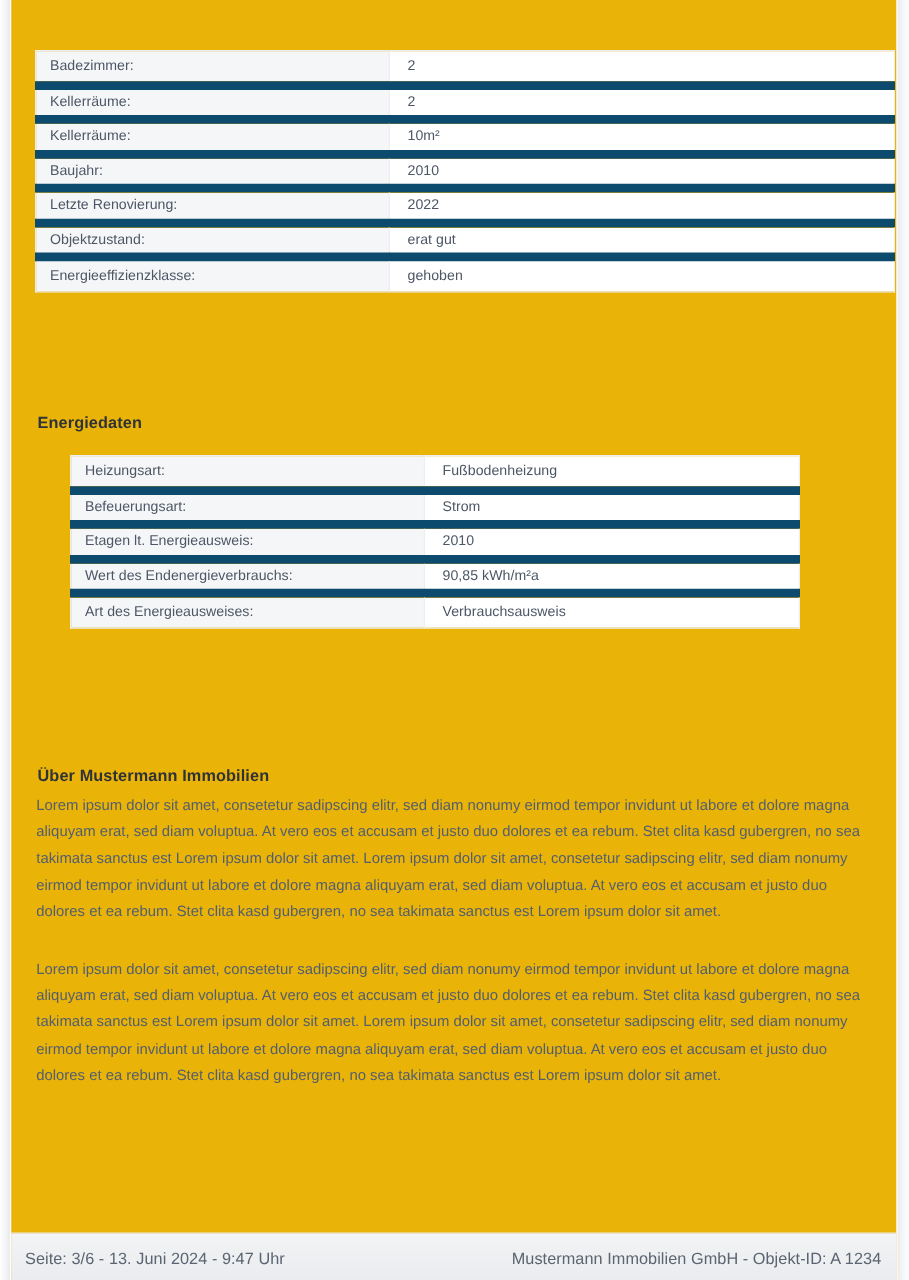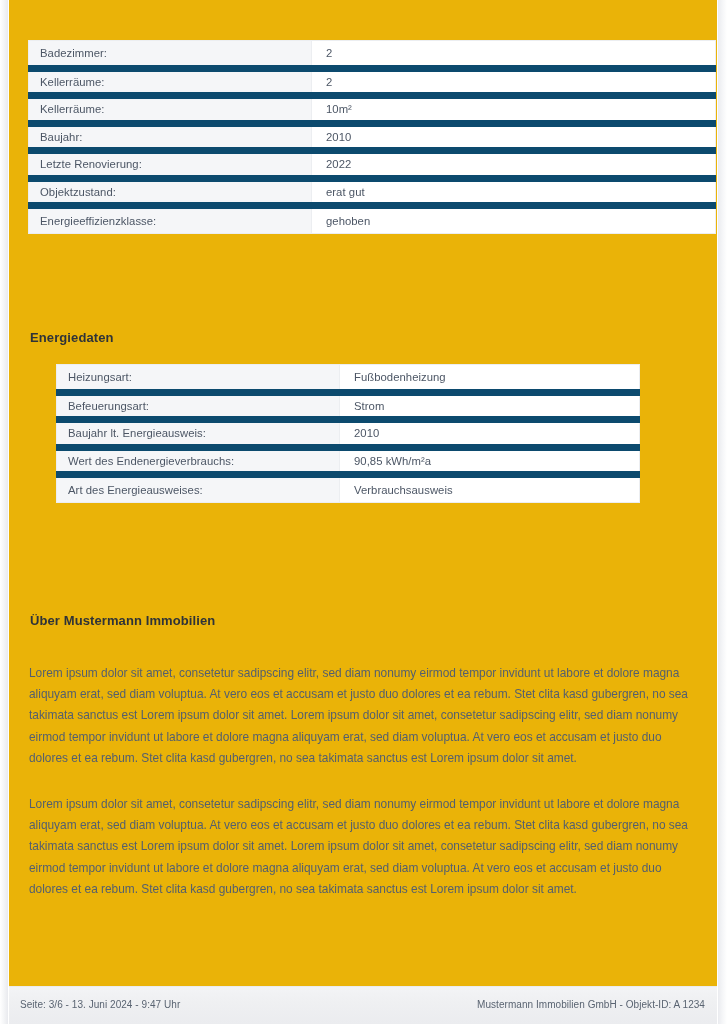--- a/index.html
+++ b/index.html
@@ -84,21 +84,20 @@
   }
   #heading-energiedaten { position: absolute; left: 21px; top: 330px; }
   #heading-ueber { position: absolute; left: 21px; top: 613px; }
 
   
   .about-body {
     position: absolute;
     left: 20px;
     width: 668px;
     top: 634px;
-    margin-top: 29px;
   }
   .about-body p {
     margin: 0 0 25px 0;
     font-size: 11.9px;
     line-height: 21.2px;
     color: #545f6e;
     text-align: left;
     letter-spacing: 0.0px;
   }
   .about-body p:last-child { margin-bottom: 0; }
@@ -110,21 +109,21 @@
     right: 10px;
     top: 986px;
     height: 38px;
     background: linear-gradient(to bottom, #f3f4f6 0%, #eff0f2 40%, #ebecef 100%);
     border-top: 1px solid #ebecee;
     z-index: 3;
   }
   #footer .ftxt {
     position: absolute;
     top: 12px;
-    font-size: 10px;
+    font-size: 13px;
     color: #5a6472;
     letter-spacing: 0.05px;
     white-space: nowrap;
   }
   #footer-left  { left: 11px; }
   #footer-right { right: 12px; }
 </style>
 </head>
 <body>
 
@@ -173,21 +172,21 @@
         <tbody>
             <tr>
               <td class="lbl">Heizungsart:</td>
               <td class="val">Fußbodenheizung</td>
             </tr>
             <tr>
               <td class="lbl">Befeuerungsart:</td>
               <td class="val">Strom</td>
             </tr>
             <tr>
-              <td class="lbl">Baujahr lt. Energieausweis:</td>
+              <td class="lbl">Etagen lt. Energieausweis:</td>
               <td class="val">2010</td>
             </tr>
             <tr>
               <td class="lbl">Wert des Endenergieverbrauchs:</td>
               <td class="val">90,85 kWh/m²a</td>
             </tr>
             <tr>
               <td class="lbl">Art des Energieausweises:</td>
               <td class="val">Verbrauchsausweis</td>
             </tr>

